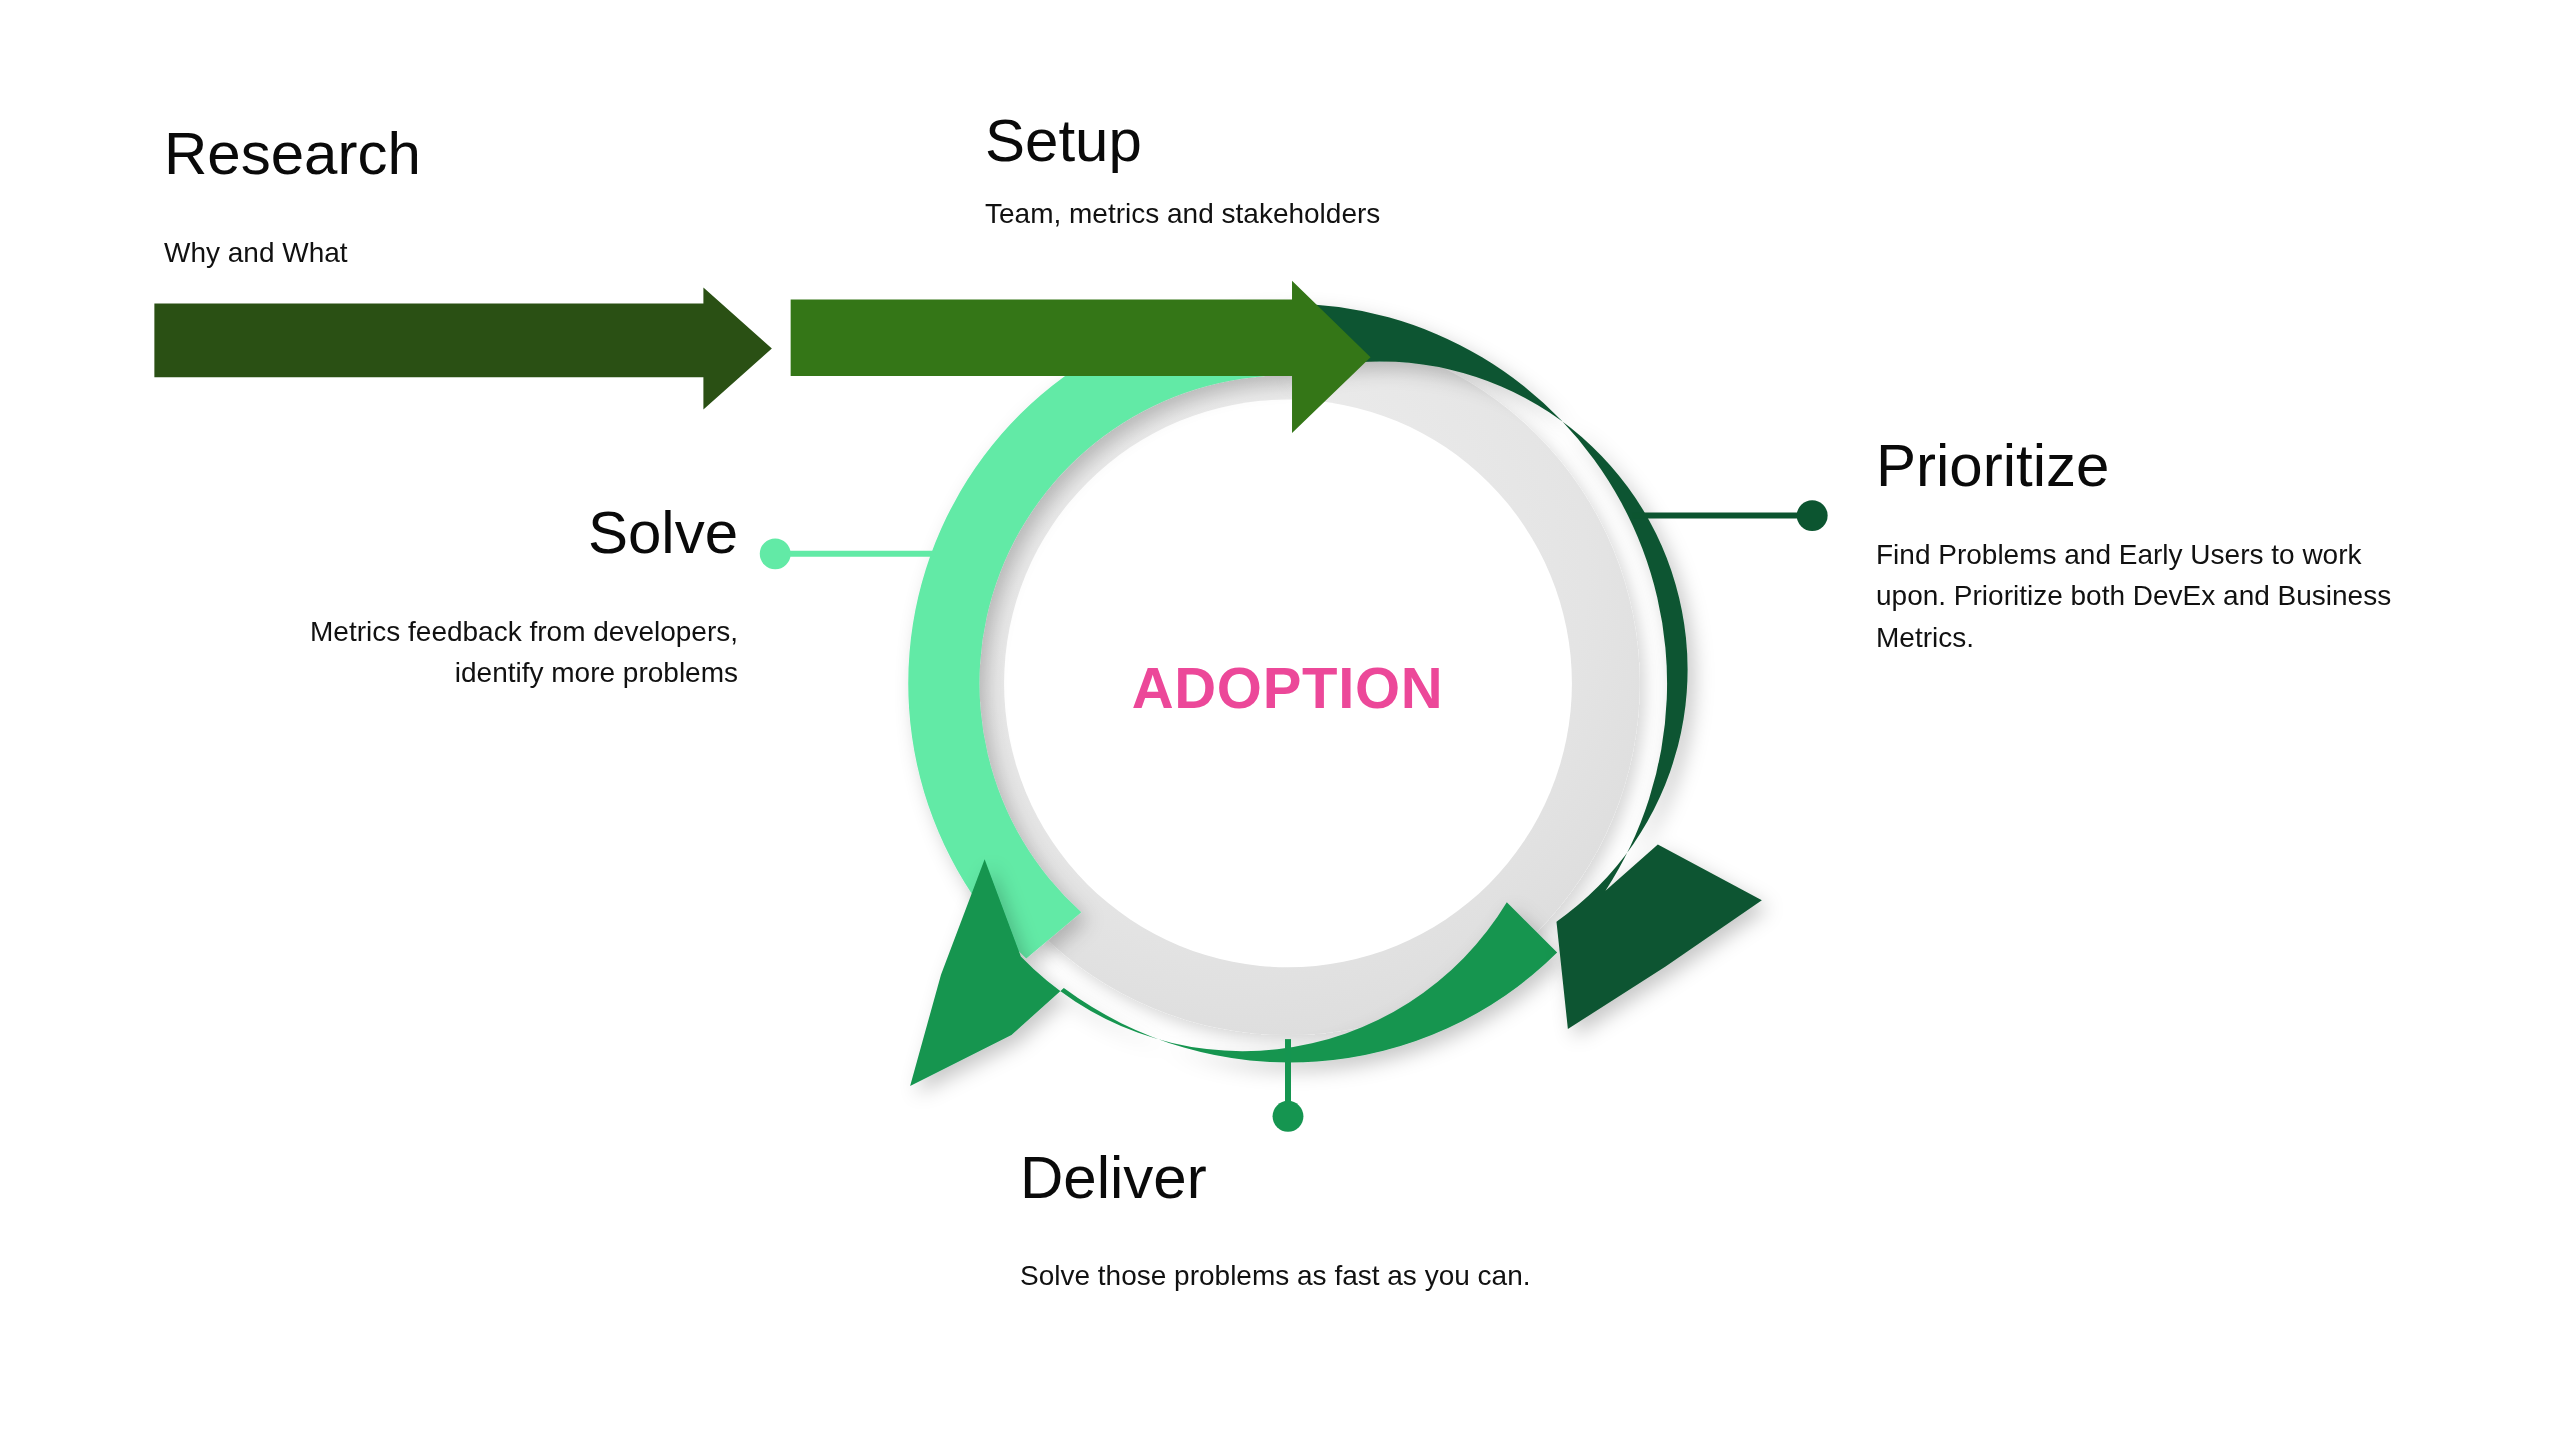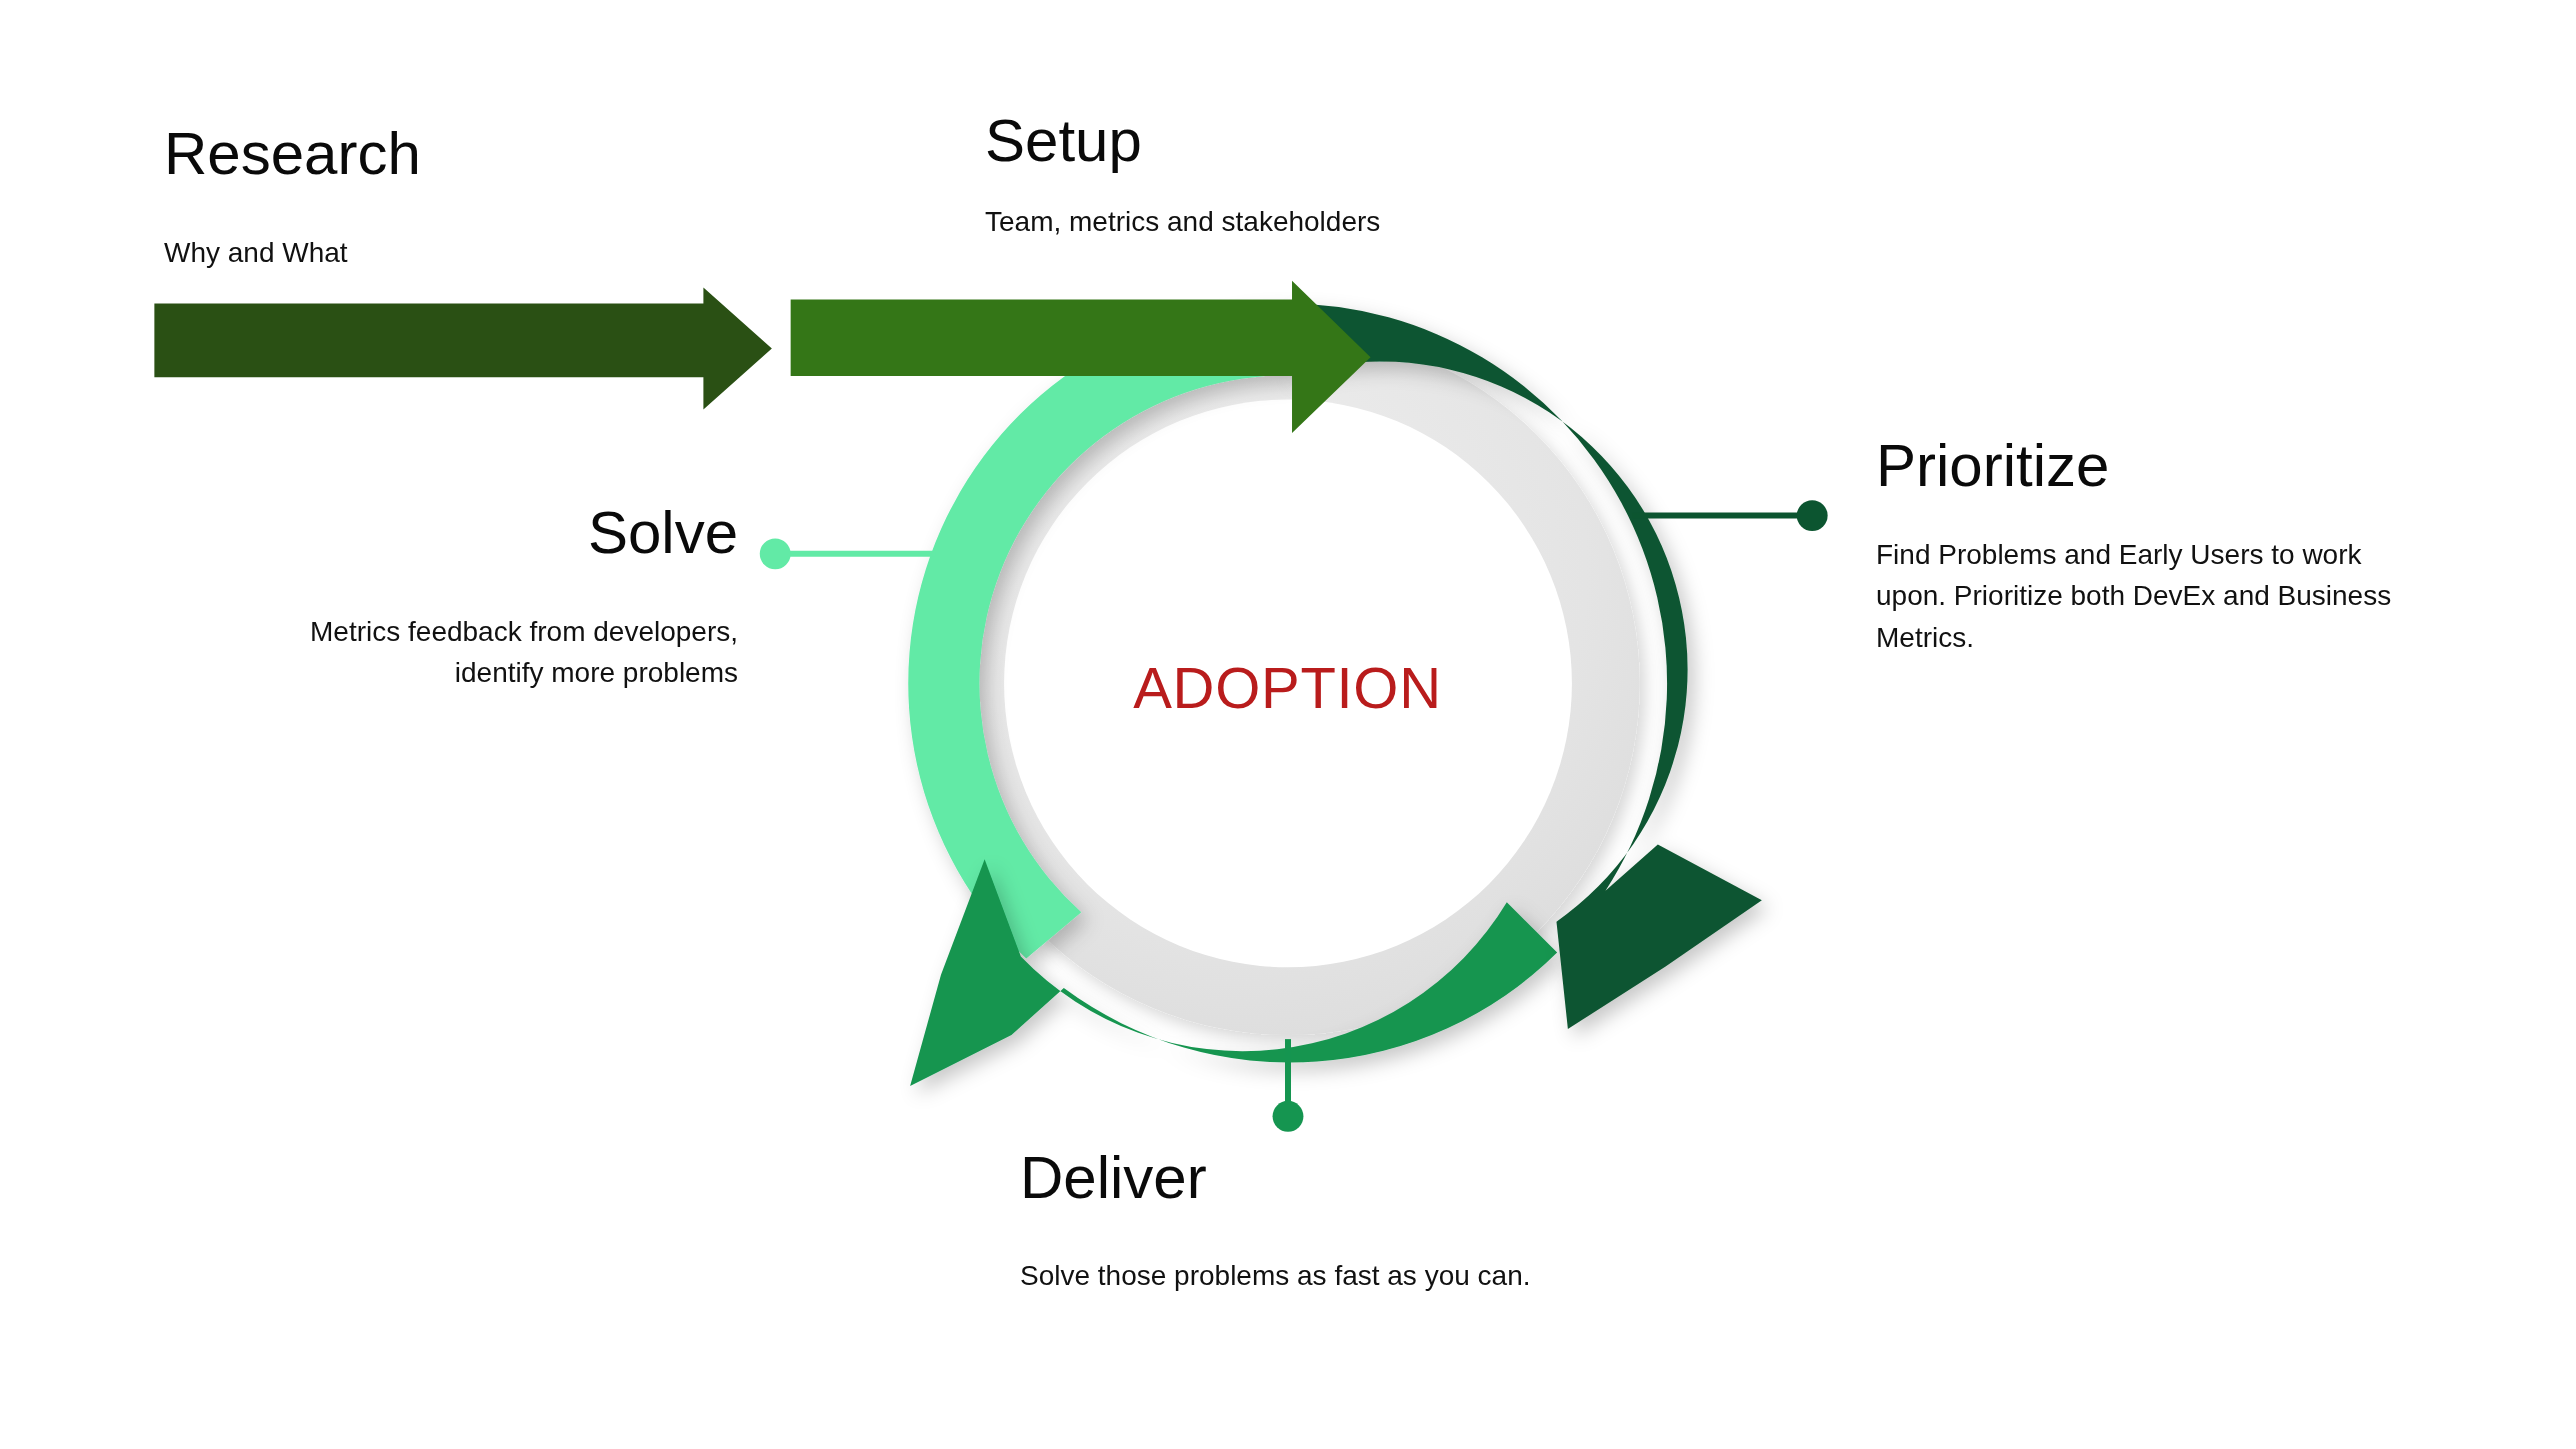--- a/index.html
+++ b/index.html
@@ -42,44 +42,44 @@
     line-height: 1.48;
     color: #111111;
   }
 
   
   #research-block { left: 164px; top: 124px; text-align: left; }
   #research-block .stage-desc { margin-top: 48px; }
 
   
   #setup-block { left: 985px; top: 111px; text-align: left; }
-  #setup-block .stage-desc { margin-top: 30px; }
+  #setup-block .stage-desc { margin-top: 22px; }
 
   
   #prioritize-block { left: 1876px; top: 436px; text-align: left; width: 557px; }
   #prioritize-block .stage-desc { margin-top: 38px; }
 
   
   #assess-block { left: 228px; top: 503px; width: 510px; text-align: right; }
   #assess-block .stage-desc { margin-top: 48px; }
 
   
   #deliver-block { left: 1020px; top: 1148px; width: 537px; }
   #deliver-block .stage-desc { margin-top: 47px; }
 
   .center-label {
     position: absolute;
     left: 952px;
     top: 654px;
     width: 671px;
     text-align: center;
     font-size: 58px;
-    font-weight: normal;
+    font-weight: bold;
     letter-spacing: 0.7px;
-    color: #b91c1c;
+    color: #ec4899;
   }
 </style>
 </head>
 <body>
 
 <div id="canvas">
 
   <svg id="diagram-svg" viewBox="0 0 3838 2160">
     <defs>
       <filter id="softShadow" x="-30%" y="-30%" width="180%" height="180%">

